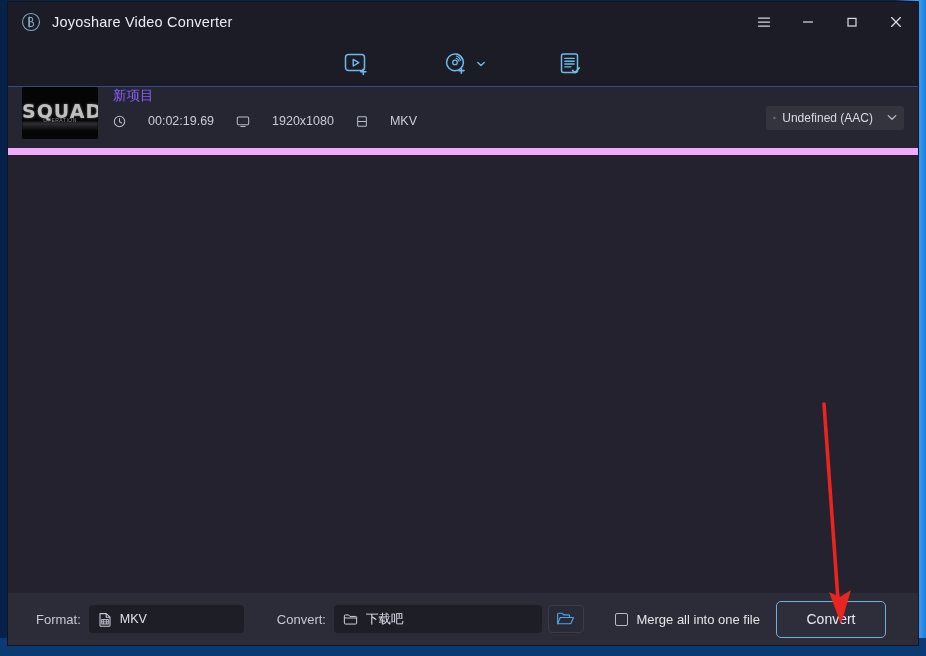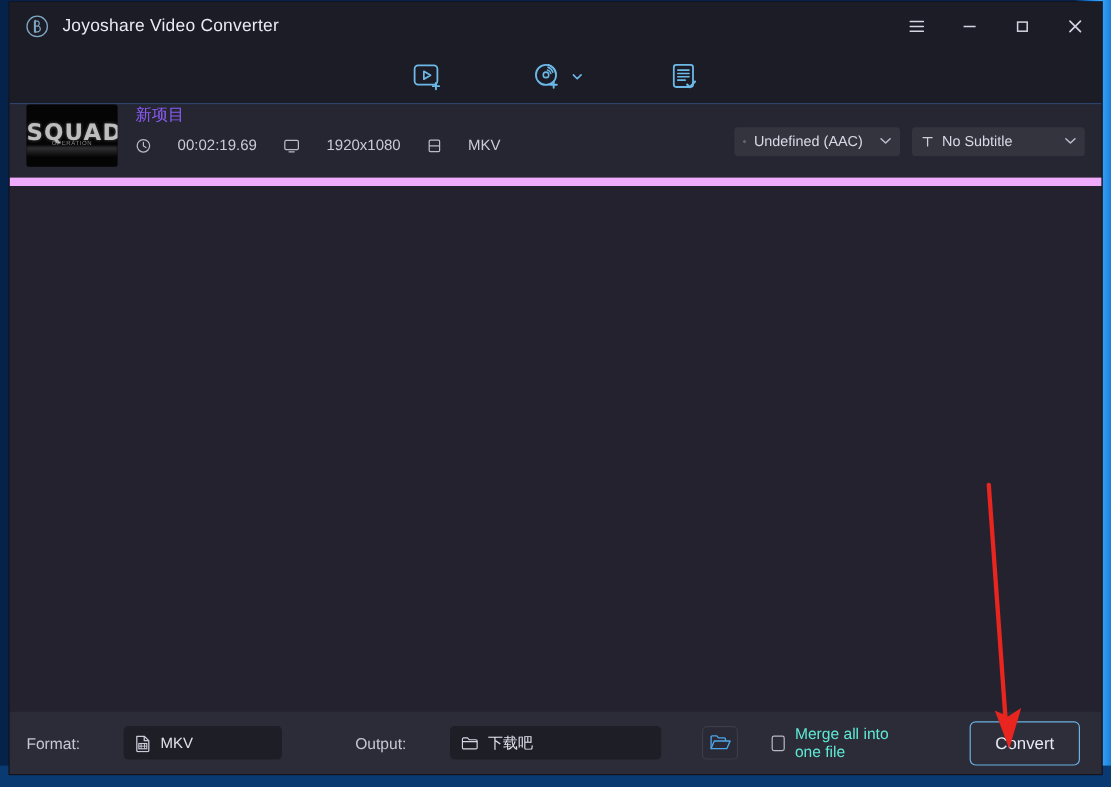--- a/index.html
+++ b/index.html
@@ -166,23 +166,22 @@
     flex: 1 1 auto;
     background: #23222e;
     position: relative;
   }
 
   
   #bottom-bar {
     flex: 0 0 52px;
     background: #2c2b38;
     display: flex; align-items: center;
-    padding: 0 14px;
-    position: relative;
-    gap: 28px;
+    padding: 0 28px;
+    position: relative;
   }
   .bb-label { color: #c5c8d4; font-size: 13px; }
   .field-box {
     height: 28px;
     background: #1e1e27;
     border-radius: 4px;
     display: flex; align-items: center;
     padding: 0 9px; gap: 8px;
     color: #dfe2ec; font-size: 12.5px;
   }
@@ -201,21 +200,21 @@
     margin-left: auto;
     display: flex; align-items: center; gap: 8px;
     margin-right: 16px;
   }
   #merge-box {
     width: 13px; height: 13px;
     border: 1px solid #b7bac6;
     border-radius: 2px;
     background: transparent;
   }
-  #merge-label { color: #5eead4; font-size: 13px; }
+  #merge-label { color: #e5e5e5; font-size: 13px; }
   #convert-btn {
     width: 110px; height: 37px;
     border: 1px solid #69b3e0;
     border-radius: 5px;
     background: #2e2d3a;
     color: #e7eaf3;
     font-size: 14px;
     display: flex; align-items: center; justify-content: center;
     margin-right: 4px;
   }
@@ -368,34 +367,20 @@
           <path d="M9.1 4.6 a3 3 0 0 1 0 3.8" fill="none" stroke="#cdd0dc" stroke-width="1.05" stroke-linecap="round"></path>
         </svg>
         <span class="sel-label">Undefined (AAC)</span>
         <span class="sel-caret">
           <svg width="10" height="7" viewBox="0 0 10 7">
             <path d="M1.2 1.6 L5 5.2 L8.8 1.6" fill="none" stroke="#b9bcca" stroke-width="1.3" stroke-linecap="round" stroke-linejoin="round"></path>
           </svg>
         </span>
       </div>
 
-      <div class="select-box" id="subtitle-select">
-        <svg width="12" height="12" viewBox="0 0 13 13">
-          <g stroke="#cdd0dc" stroke-width="1.15" stroke-linecap="round">
-            <line x1="2.4" y1="2.9" x2="10.6" y2="2.9"></line>
-            <line x1="6.5" y1="2.9" x2="6.5" y2="10.4"></line>
-          </g>
-        </svg>
-        <span class="sel-label">No Subtitle</span>
-        <span class="sel-caret">
-          <svg width="10" height="7" viewBox="0 0 10 7">
-            <path d="M1.2 1.6 L5 5.2 L8.8 1.6" fill="none" stroke="#b9bcca" stroke-width="1.3" stroke-linecap="round" stroke-linejoin="round"></path>
-          </svg>
-        </span>
-      </div>
 
     </div>
   </div>
 
   <div id="main-area"></div>
 
   <div id="bottom-bar">
 
     <span class="bb-label">Format:</span>
     <div class="field-box" id="format-field">
@@ -405,21 +390,21 @@
         <rect x="3.7" y="7.6" width="6.6" height="4.4" fill="none" stroke="#c8cbd7" stroke-width=".95"></rect>
         <g stroke="#c8cbd7" stroke-width=".8">
           <line x1="3.7" y1="9.8" x2="10.3" y2="9.8"></line>
           <line x1="5.6" y1="7.6" x2="5.6" y2="12"></line>
           <line x1="8.4" y1="7.6" x2="8.4" y2="12"></line>
         </g>
       </svg>
       <span>MKV</span>
     </div>
 
-    <span class="bb-label" id="output-label">Output:</span>
+    <span class="bb-label" id="output-label">Convert:</span>
     <div class="field-box" id="output-field">
       <svg width="15" height="13" viewBox="0 0 16 14">
         <path d="M1.4 3.2 a1.1 1.1 0 0 1 1.1 -1.1 h3.4 l1.5 1.6 h6.1 a1.1 1.1 0 0 1 1.1 1.1 v6.0 a1.1 1.1 0 0 1 -1.1 1.1 H2.5 a1.1 1.1 0 0 1 -1.1 -1.1 z" fill="none" stroke="#d4d7e2" stroke-width="1.05" stroke-linejoin="round"></path>
         <line x1="1.4" y1="5.4" x2="14.6" y2="5.4" stroke="#d4d7e2" stroke-width="1.0"></line>
       </svg>
       <span>下载吧</span>
     </div>
 
     <div id="browse-btn">
       <svg width="19" height="16" viewBox="0 0 20 17">

